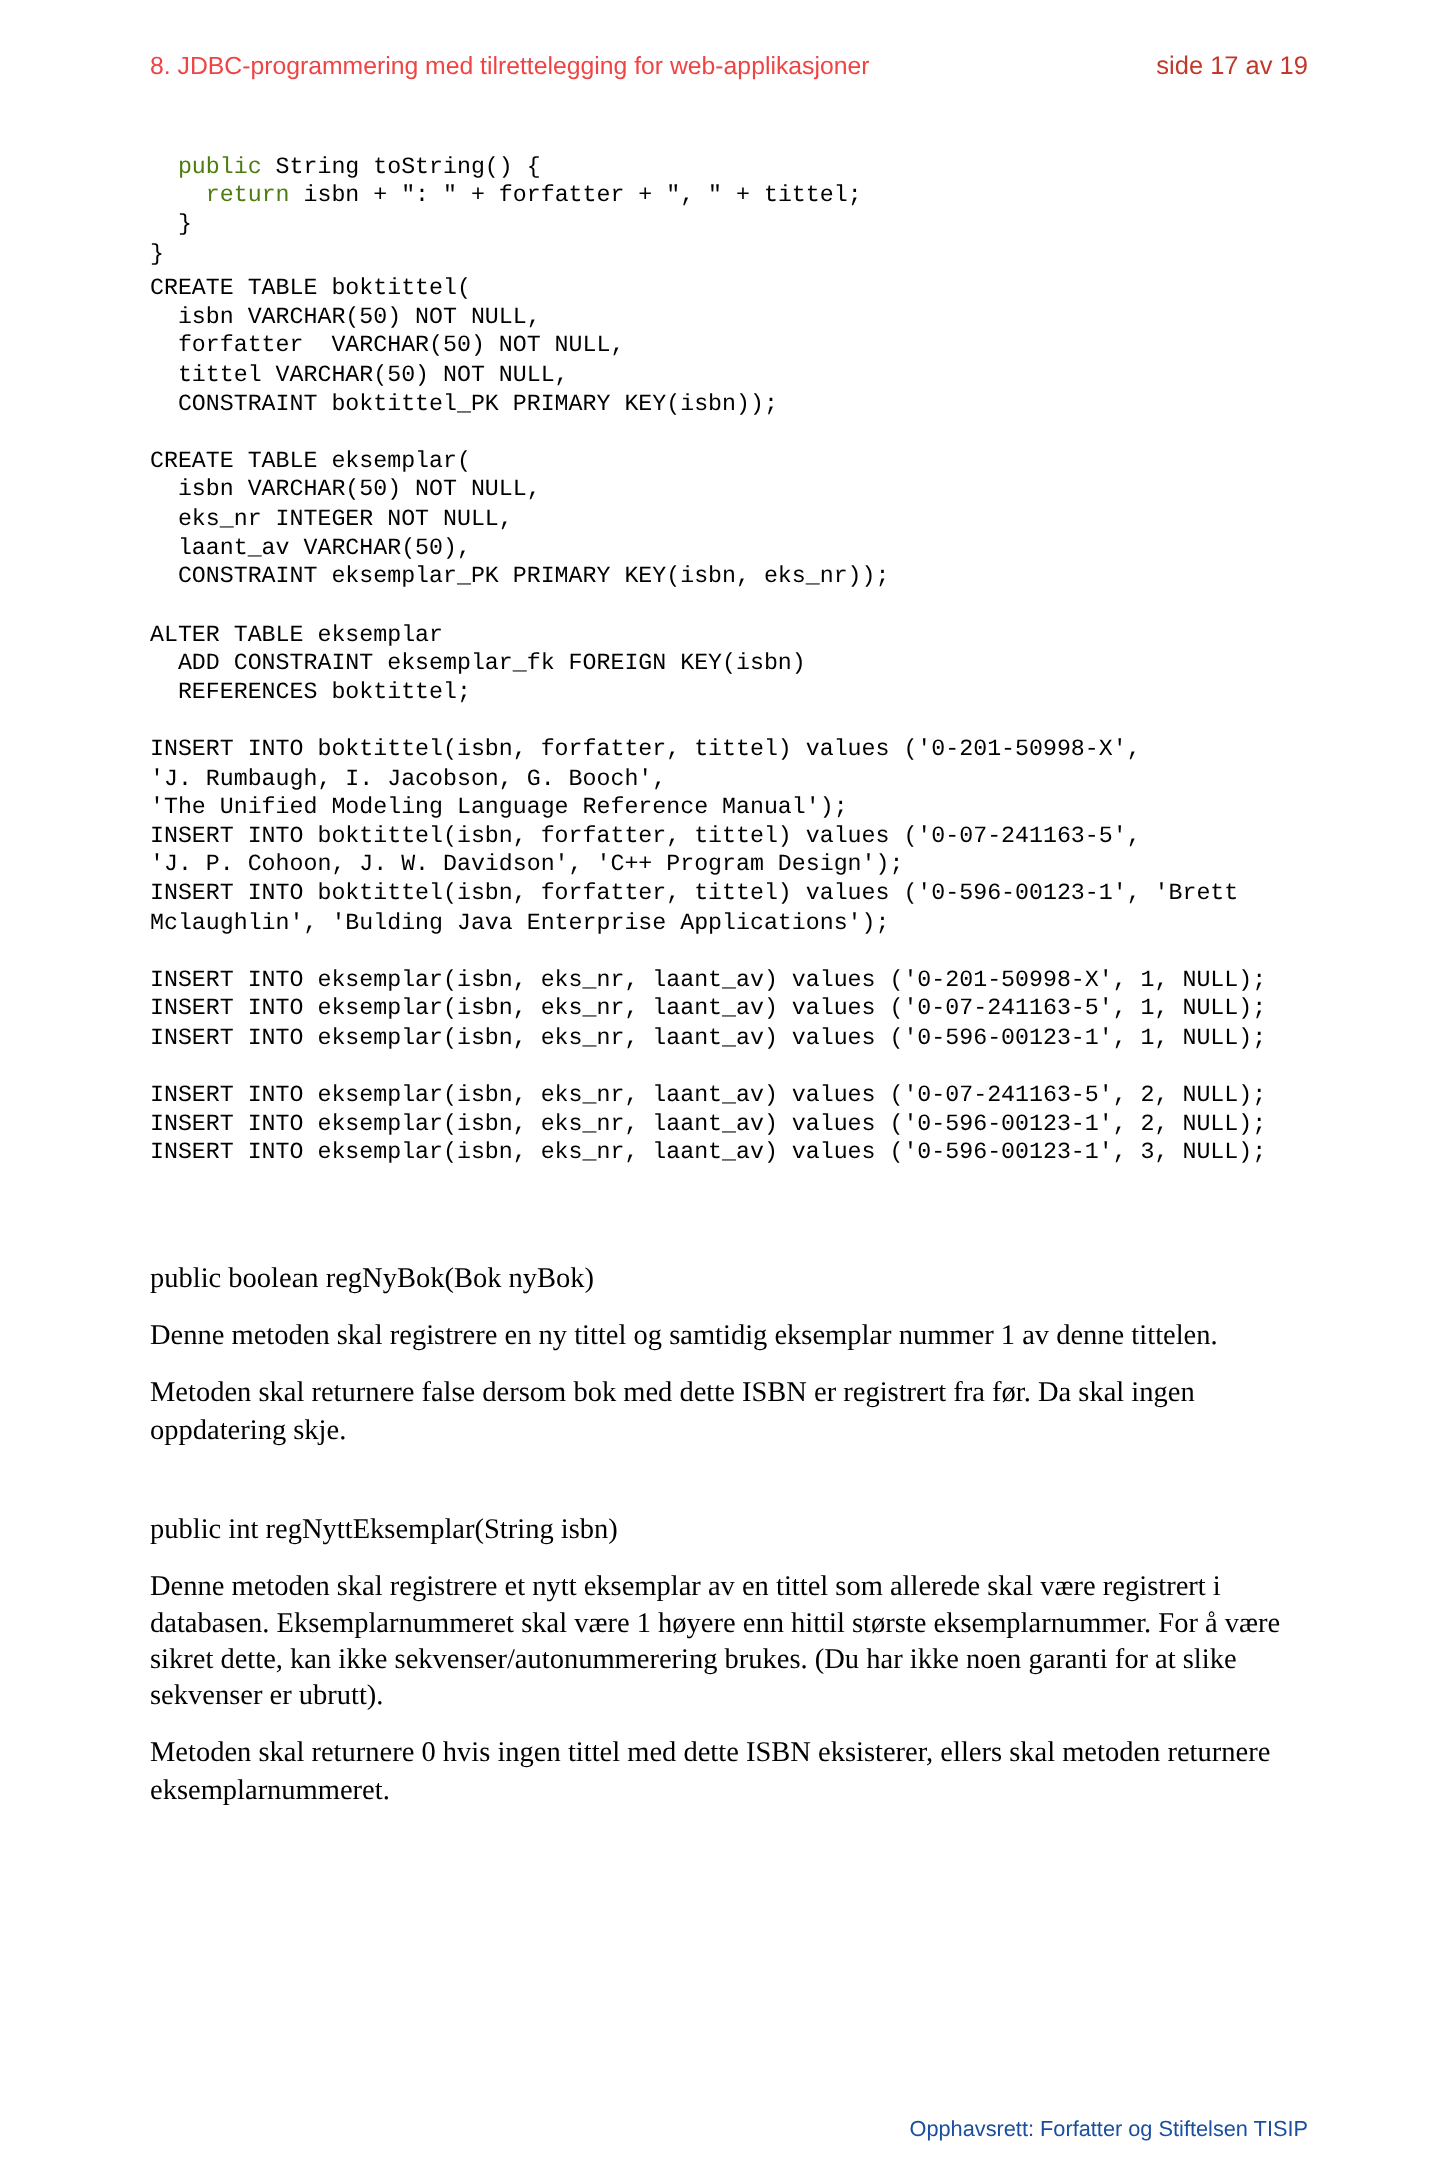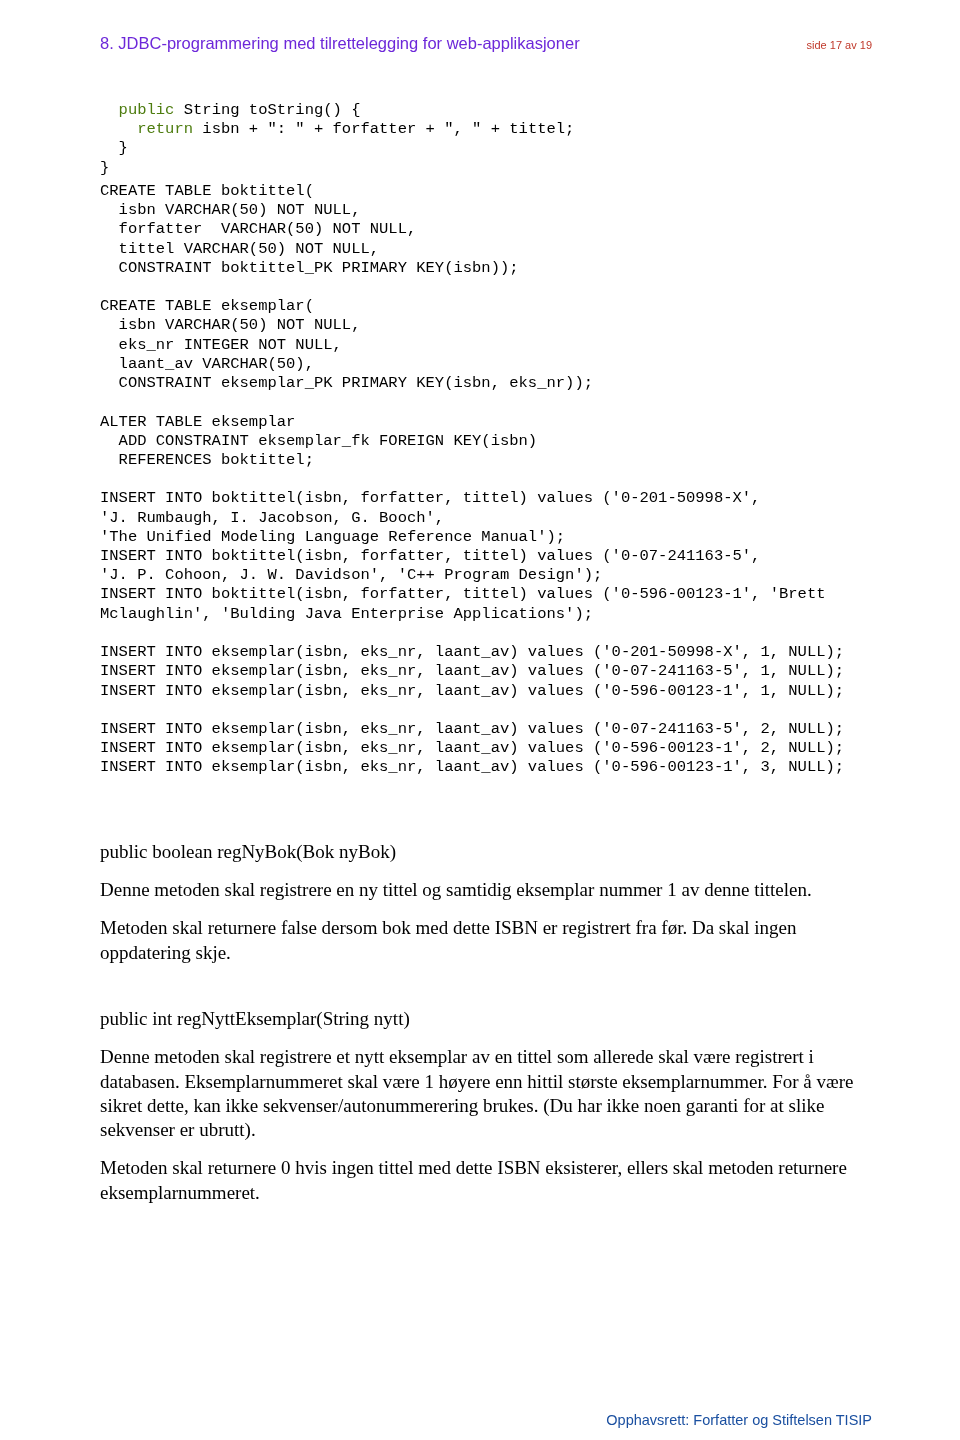--- a/index.html
+++ b/index.html
@@ -17,27 +17,27 @@
     box-sizing: border-box;
     position: relative;
   }
   .header-row {
     display: flex;
     justify-content: space-between;
     align-items: baseline;
     margin-bottom: 48px;
   }
   .header-left {
-    color: #6d28d9;
+    color: #ef4444;
     font-size: 16.5px;
     font-family: Arial, Helvetica, sans-serif;
   }
   .header-right {
     color: #c0392b;
-    font-size: 11px;
+    font-size: 17px;
     font-family: Arial, Helvetica, sans-serif;
   }
   .code-block {
     font-family: "Courier New", Courier, monospace;
     font-size: 15.5px;
     white-space: pre;
     line-height: 1.24;
     color: #000;
     margin-bottom: 4px;
   }
@@ -114,21 +114,21 @@
   <div class="section-gap" style="height:18px"></div>
 
   <div class="body-text">public boolean regNyBok(Bok nyBok)</div>
 
   <div class="body-text">Denne metoden skal registrere en ny tittel og samtidig eksemplar nummer 1 av denne tittelen.</div>
 
   <div class="body-text">Metoden skal returnere false dersom bok med dette ISBN er registrert fra før. Da skal ingen oppdatering skje.</div>
 
   <div class="section-gap" style="height:18px"></div>
 
-  <div class="body-text">public int regNyttEksemplar(String nytt)</div>
+  <div class="body-text">public int regNyttEksemplar(String isbn)</div>
 
   <div class="body-text">Denne metoden skal registrere et nytt eksemplar av en tittel som allerede skal være registrert i databasen. Eksemplarnummeret skal være 1 høyere enn hittil største eksemplarnummer. For å være sikret dette, kan ikke sekvenser/autonummerering brukes. (Du har ikke noen garanti for at slike sekvenser er ubrutt).</div>
 
   <div class="body-text">Metoden skal returnere 0 hvis ingen tittel med dette ISBN eksisterer, ellers skal metoden returnere eksemplarnummeret.</div>
 
   <div class="footer">Opphavsrett:  Forfatter og Stiftelsen TISIP</div>
 
 </div>
 
 </body></html>

